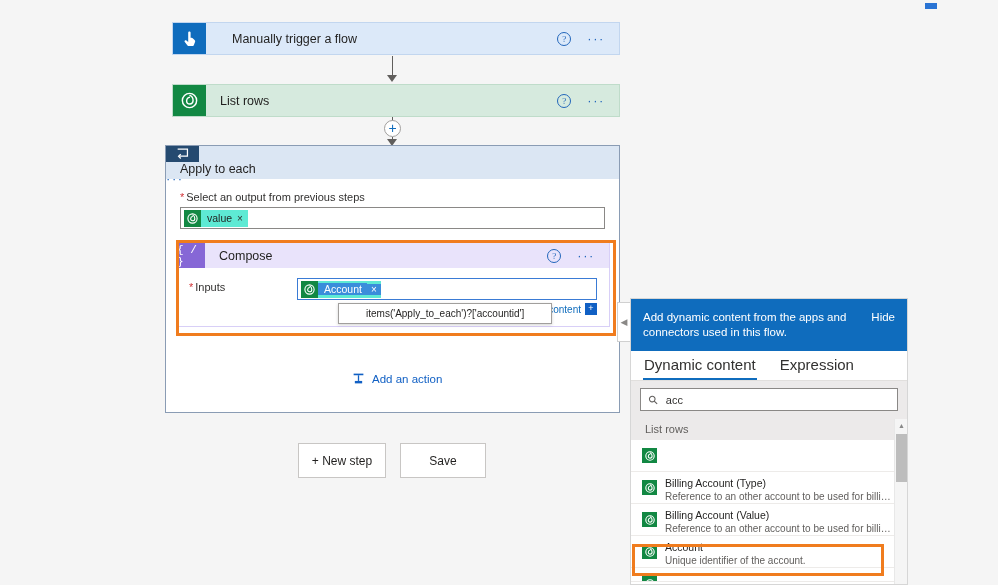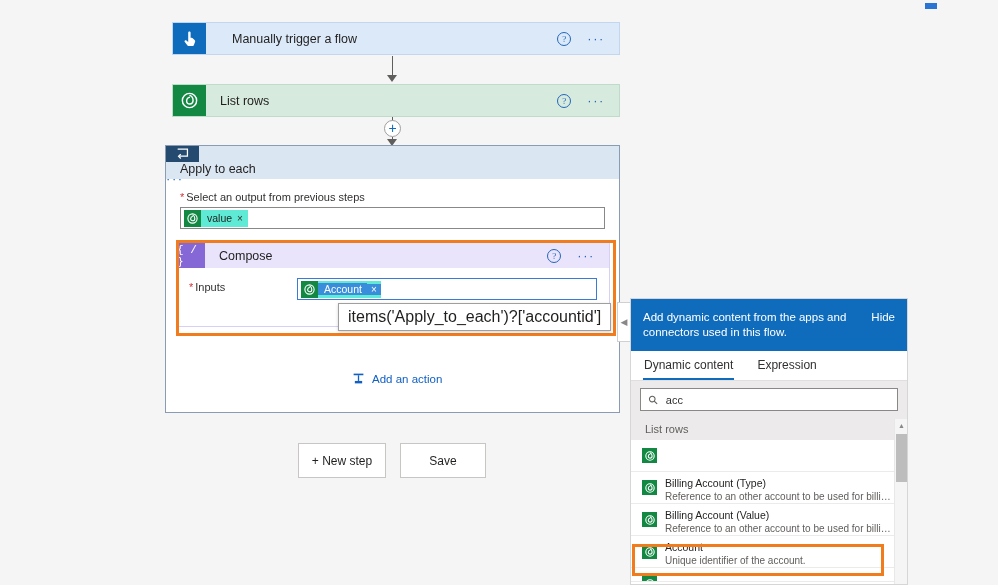--- a/index.html
+++ b/index.html
@@ -215,22 +215,22 @@
   }
   #hl-compose { left: 176px; top: 240px; width: 440px; height: 96px; }
   #hl-account-row { left: 632px; top: 544px; width: 252px; height: 32px; }
 
   
   #expr-tooltip {
     position: absolute;
     left: 338px; top: 303px;
     background: #ffffff;
     border: 1px solid #a19f9d;
-    padding: 4px 9px;
-    font-size: 16px;
+    padding: 4px 27px;
+    font-size: 10px;
     color: #201f1e;
     box-shadow: 0 1px 3px rgba(0,0,0,0.18);
     white-space: nowrap;
     text-align: right;
   }
 
   
   #add-action {
     position: absolute;
     left: 352px; top: 372px;
@@ -272,21 +272,21 @@
   #dyn-head-text { flex: 1; padding-right: 8px; }
   #dyn-hide { font-size: 11.5px; white-space: nowrap; }
   #dyn-tabs {
     display: flex; gap: 22px;
     padding: 0 12px;
     border-bottom: 1px solid #e1dfdd;
     background: #ffffff;
     height: 30px;
   }
   .dyn-tab {
-    font-size: 12px;
+    font-size: 15px;
     color: #323130;
     display: flex; align-items: center;
     border-bottom: 2px solid transparent;
     padding: 0 1px;
   }
   .dyn-tab.active { border-bottom-color: #0f6cbd; font-weight: normal; }
   #dyn-search-wrap {
     background: #eceaea;
     padding: 7px 9px;
   }

